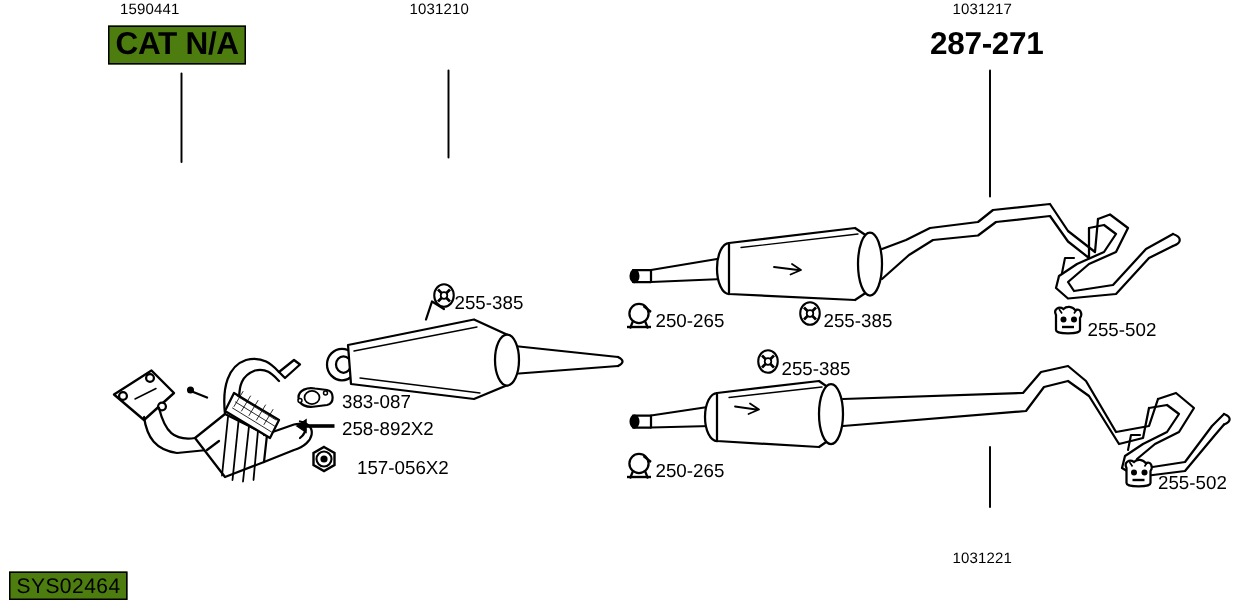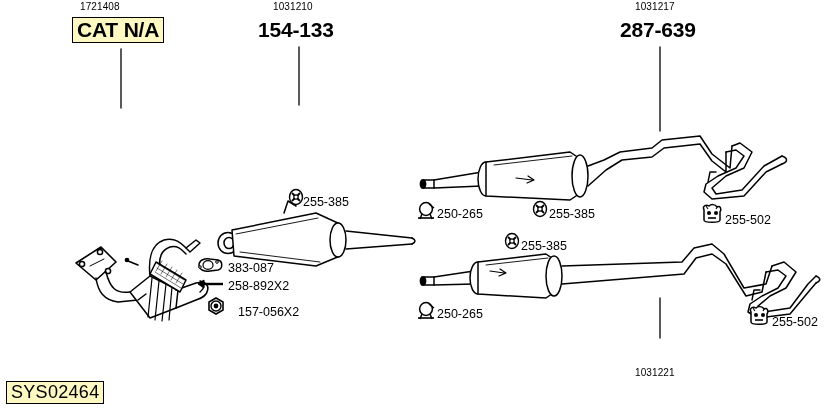--- a/index.html
+++ b/index.html
@@ -36,24 +36,24 @@
     letter-spacing: 0.1px;
   }
   
   .part-num {
     font-size: 12.5px;
     font-weight: normal;
   }
   .boxed {
     border: 1.6px solid #000;
     padding: 1px 4px 2px 4px;
-    background: #fef9c3;
+    background: #4d7c0f;
   }
   .sys-code {
-    font-size: 18px;
+    font-size: 14px;
     font-weight: normal;
     letter-spacing: 0.3px;
   }
   svg.art {
     position: absolute;
     left: 0;
     top: 0;
     width: 824px;
     height: 409px;
     overflow: visible;
@@ -247,28 +247,27 @@
         <path d="M2 6 C0 2, 4 0, 7 2 C9 0, 13 0, 15 3 C18 1, 20 5, 18 8 L18 16 C18 19, 2 19, 2 16 Z" stroke-width="1.5"></path>
         <circle cx="7" cy="9" r="2" fill="#000" stroke-width="0"></circle>
         <circle cx="14" cy="9" r="2" fill="#000" stroke-width="0"></circle>
         <path d="M6 14 L14 14" stroke-width="1.6"></path>
         <path d="M4 2 L6 5 M16 2 L14 5" stroke-width="1.1"></path>
       </g>
 
     </g>
   </svg>
 
-  <div class="lbl oem-num" style="left:80px; top:2px;">1721408</div>
+  <div class="lbl oem-num" style="left:80px; top:2px;">1590441</div>
   <div class="lbl group-num boxed" style="left:72px; top:17px;">CAT N/A</div>
 
   <div class="lbl oem-num" style="left:273px; top:2px;">1031210</div>
-  <div class="lbl group-num" style="left:258px; top:19px;">154-133</div>
 
   <div class="lbl oem-num" style="left:635px; top:2px;">1031217</div>
-  <div class="lbl group-num" style="left:620px; top:19px;">287-639</div>
+  <div class="lbl group-num" style="left:620px; top:19px;">287-271</div>
 
   <div class="lbl oem-num" style="left:635px; top:368px;">1031221</div>
 
   <div class="lbl part-num" style="left:303px; top:196px;">255-385</div>
   <div class="lbl part-num" style="left:228px; top:262px;">383-087</div>
   <div class="lbl part-num" style="left:228px; top:280px;">258-892X2</div>
   <div class="lbl part-num" style="left:238px; top:306px;">157-056X2</div>
   <div class="lbl part-num" style="left:437px; top:208px;">250-265</div>
   <div class="lbl part-num" style="left:549px; top:208px;">255-385</div>
   <div class="lbl part-num" style="left:725px; top:214px;">255-502</div>

